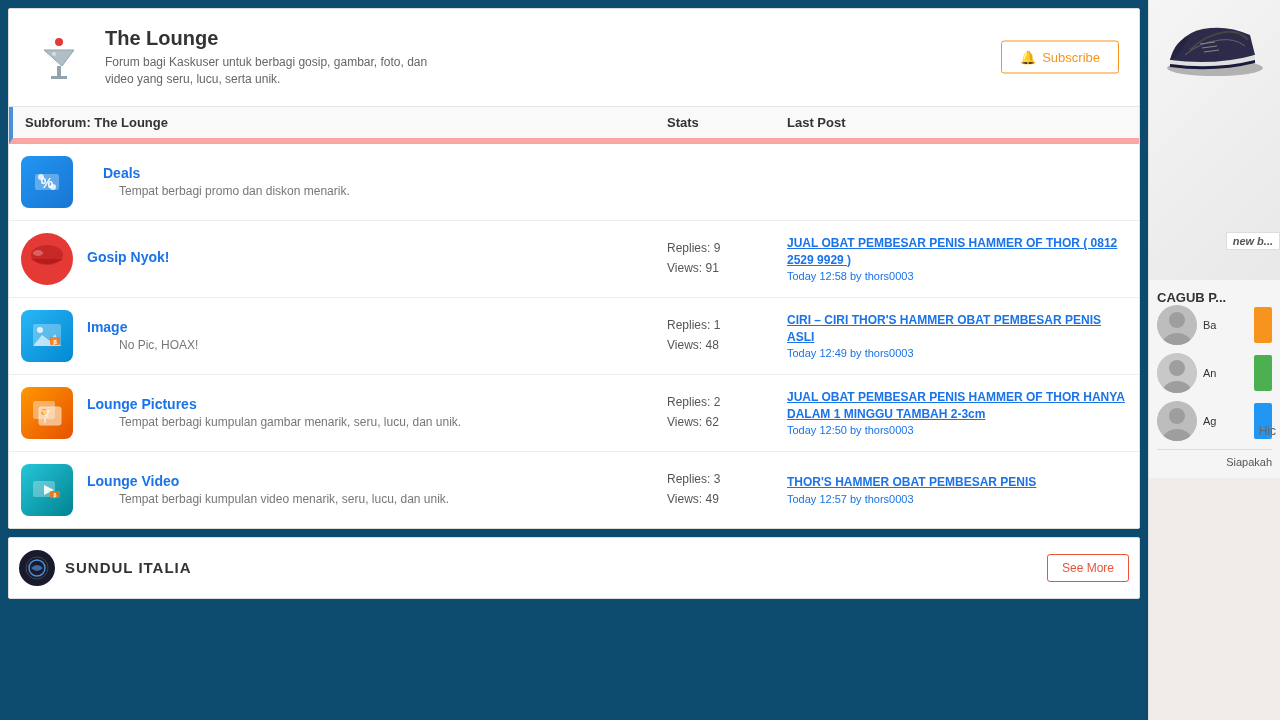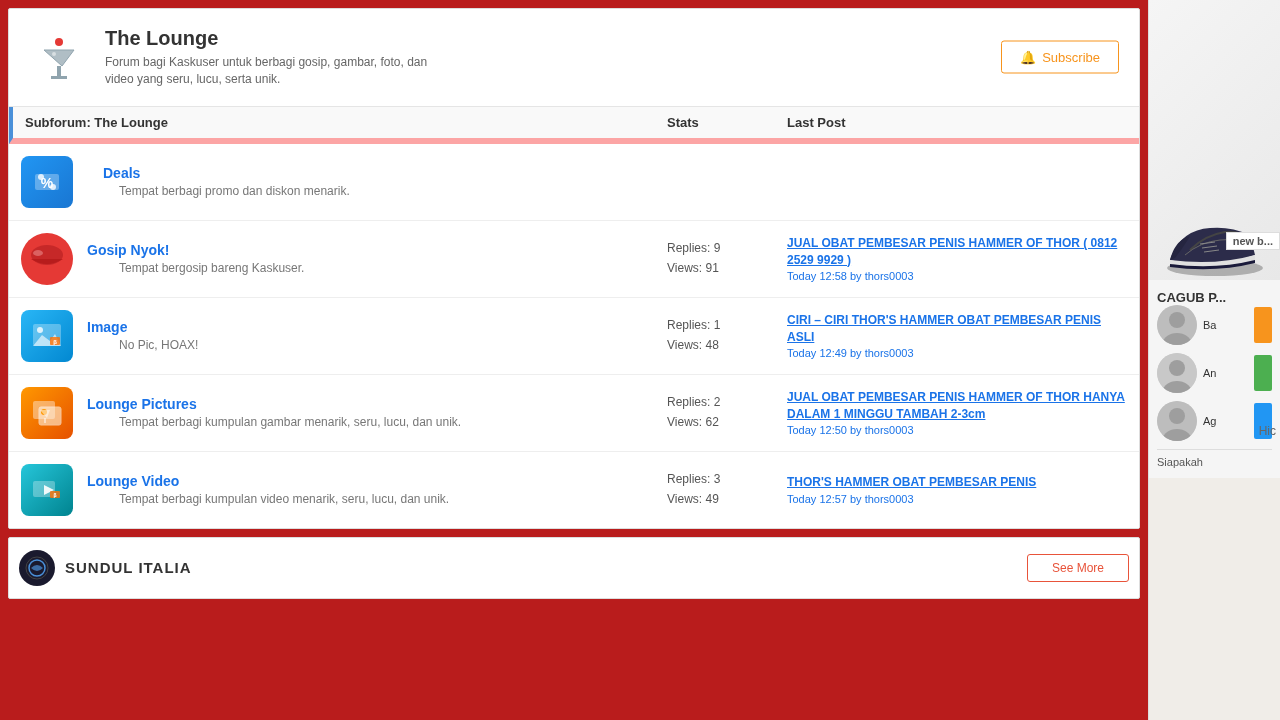--- a/index.html
+++ b/index.html
@@ -10,21 +10,21 @@
       color: #333;
     }
     .page-wrapper {
       display: flex;
       width: 1280px;
       min-height: 720px;
     }
     .main-content {
       width: 1148px;
       padding: 0;
-      background: #b91c1c;
+      background: #0c4a6e;
     }
     .sidebar {
       width: 132px;
       background: #f0ede8;
       border-left: 1px solid #ddd;
       overflow: hidden;
       position: relative;
     }
     .forum-container {
       background: #fff;
@@ -175,36 +175,37 @@
       font-size: 15px;
       font-weight: bold;
       color: #333;
       flex: 1;
       letter-spacing: 1px;
     }
     .see-more-btn {
       border: 1px solid #e8533a;
       background: #fff;
       color: #e8533a;
-      padding: 6px 24px;
+      padding: 6px 14px;
       border-radius: 3px;
       font-size: 12px;
       cursor: pointer;
     }
     
     .sidebar-shoe {
       width: 100%;
       height: 280px;
       background: linear-gradient(135deg, #f5f5f5 0%, #e8e8e8 100%);
       display: flex;
       flex-direction: column;
       align-items: center;
-      justify-content: flex-end;
+      justify-content: flex-start;
       position: relative;
       overflow: hidden;
+      font-style: italic;
     }
     .shoe-img {
       width: 110px;
       height: 80px;
       position: relative;
     }
     .new-badge {
       position: absolute;
       right: 0;
       bottom: 30px;
@@ -248,20 +249,21 @@
       height: 36px;
       border-radius: 2px;
       flex-shrink: 0;
     }
     .siapakah-text {
       font-size: 11px;
       color: #555;
       margin-top: 6px;
       padding-top: 6px;
       border-top: 1px solid #ddd;
+      text-align: right;
     }
     
     .icon-deals {
       width: 52px; height: 52px;
       background: linear-gradient(135deg, #2196F3, #1976D2);
       border-radius: 8px;
       display: flex; align-items: center; justify-content: center;
       position: relative;
     }
     .icon-gosip {
@@ -349,21 +351,20 @@
           <div class="row-icon icon-gosip">
 
             <svg width="38" height="28" viewBox="0 0 38 28">
               <ellipse cx="19" cy="10" rx="16" ry="10" fill="#c62828"></ellipse>
               <path d="M3 14 Q19 24 35 14" fill="#b71c1c"></path>
               <ellipse cx="10" cy="8" rx="5" ry="3" fill="#ef9a9a" opacity="0.5"></ellipse>
             </svg>
           </div>
           <div class="row-info">
             <div class="row-name" style="cursor:pointer;color:#1a73e8;">Gosip Nyok!</div>
-            <div class="row-desc">Tempat bergosip bareng Kaskuser.</div>
           </div>
           <div class="row-stats">
             <div>Replies: 9</div>
             <div>Views: 91</div>
           </div>
           <div class="row-lastpost">
             <a>JUAL OBAT PEMBESAR PENIS HAMMER OF THOR ( 0812 2529 9929 )</a>
             <div class="post-meta">
               <span>Today 12:58 by thors0003</span>
             </div>

